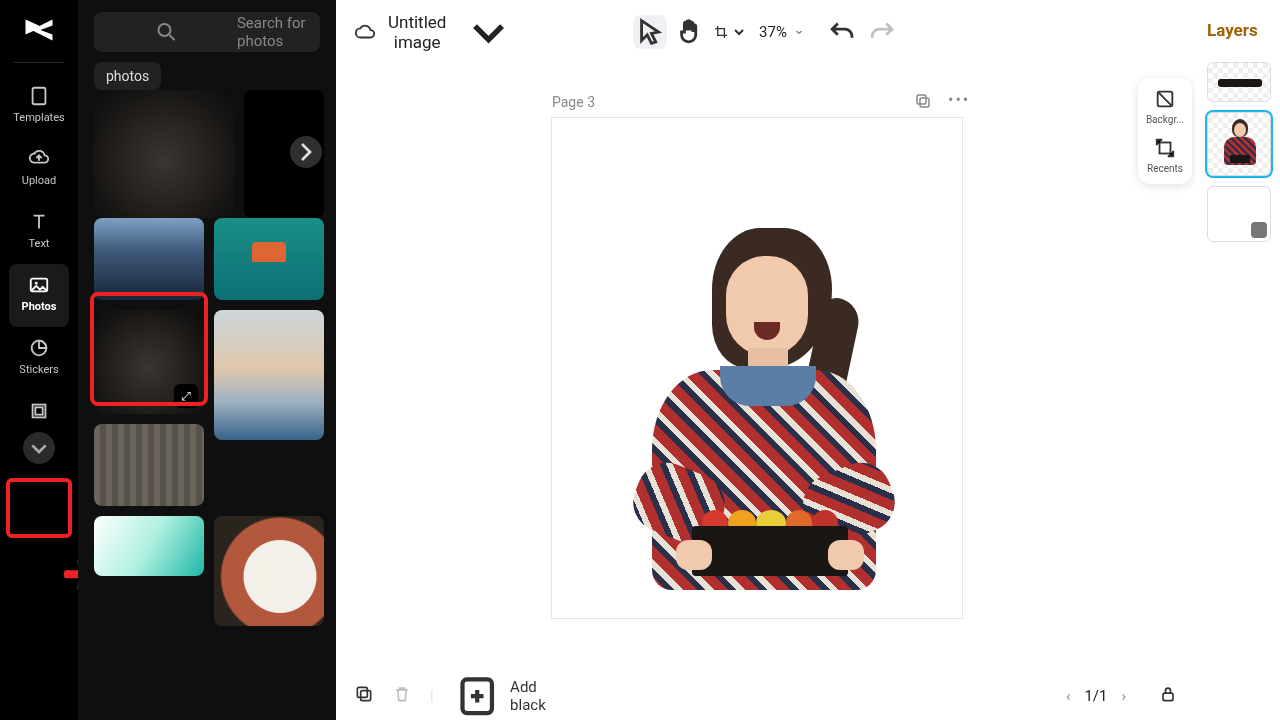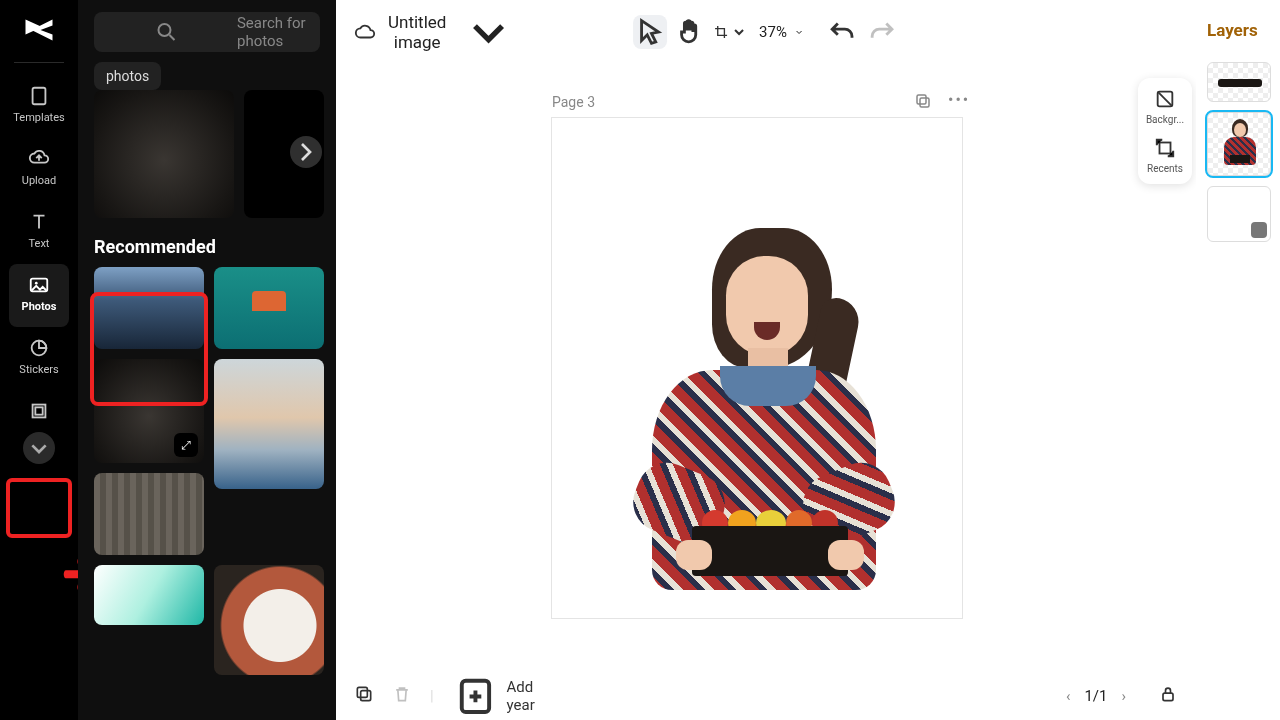--- a/index.html
+++ b/index.html
@@ -192,23 +192,20 @@
   <div class="recents-row">
     <div class="recent-card"></div>
     <div class="recent-card dark"></div>
     <div class="recents-next">
       <svg viewBox="0 0 24 24">
           <path fill="none" stroke="currentColor" stroke-width="2" d="M9 6l6 6-6 6"></path>
         </svg>
     </div>
   </div>
 
-  <div class="sec-head">
-    <div class="sec-title">Recommended</div>
-  </div>
   <div class="reco-grid">
     <div class="reco-img city"></div>
     <div class="reco-img sea"></div>
     <div class="reco-img blackboard">
       <div class="expand-badge">⤢</div>
     </div>
     <div class="reco-img skyline" style="grid-row: span 2; align-self: stretch;"></div>
     <div class="reco-img stone"></div>
     <div class="reco-img abstract"></div>
     <div class="reco-img food"></div>
@@ -324,21 +321,21 @@
         </svg></span>
     <span style="opacity:.3"><svg viewBox="0 0 24 24" width="20" height="20">
           <path fill="none" stroke="currentColor" stroke-width="2" d="M5 7h14M9 7V5h6v2m-8 0l1 13h8l1-13"></path>
         </svg></span>
     <span style="color:#ddd">|</span>
     <span style="display:flex;align-items:center;gap:8px">
       <svg viewBox="0 0 24 24" width="20" height="20">
           <rect x="5" y="4" width="14" height="16" rx="2" fill="none" stroke="currentColor" stroke-width="2"></rect>
           <path stroke="currentColor" stroke-width="2" d="M12 9v6m-3-3h6"></path>
         </svg>
-      <span>Add year</span>
+      <span>Add black</span>
     </span>
     <div class="bb-sp"></div>
     <div class="pg-nav">
       <span>‹</span>
       <span class="cur">1/1</span>
       <span>›</span>
     </div>
     <span style="margin-left:14px"><svg viewBox="0 0 24 24" width="20" height="20">
           <rect x="6" y="11" width="12" height="9" rx="2" fill="none" stroke="currentColor" stroke-width="2"></rect>
           <path fill="none" stroke="currentColor" stroke-width="2" d="M9 11V8a3 3 0 016 0v3"></path>

